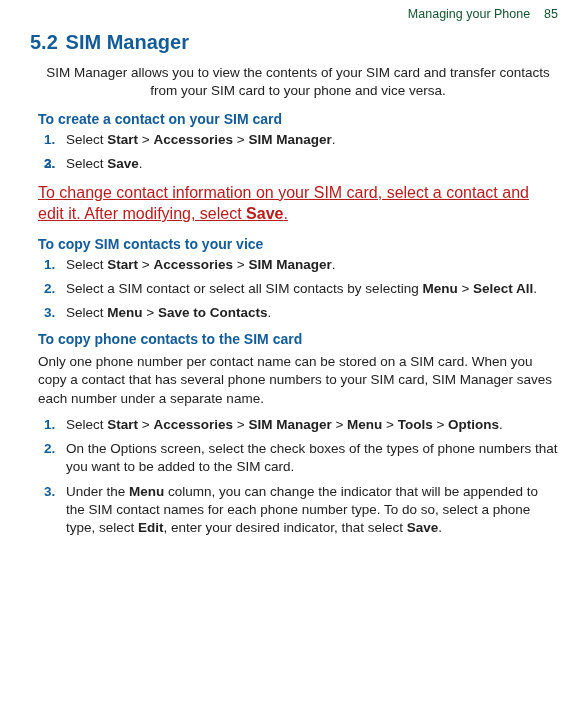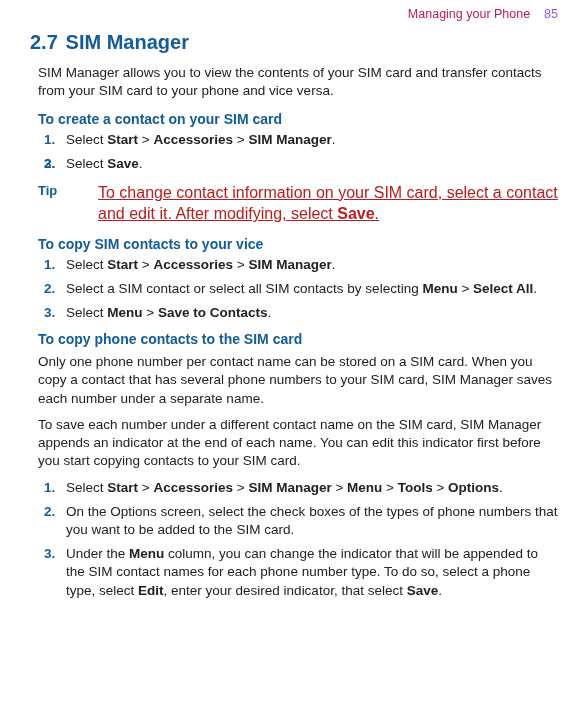--- a/index.html
+++ b/index.html
@@ -17,26 +17,26 @@
   .page {
     padding: 6px 30px 20px 38px;
     box-sizing: border-box;
   }
   .header-line {
     text-align: right;
     font-size: 12.5px;
     color: #135C98;
     margin-bottom: 6px;
   }
-  .header-section { color: #be185d; text-align: center; }
-  .header-page { color: #8b5cf6; }
+  .header-section { color: #14532d; text-align: center; }
+  .header-page { color: #14532d; }
   .h1-row { margin: 0 0 8px -8px; }
   .h1-num { color: #135C98; font-size: 20px; font-weight: 700; }
   .h1-title { color: #135C98; font-size: 20px; font-weight: 700; margin-left: 4px; }
-  .intro { margin: 0 0 10px 0; }
+  .intro { margin: 0 0 10px 0; text-align: center; }
   .sub-h { color: #135C98; font-weight: 700; font-size: 14px; margin-top: 8px; margin-bottom: 2px; }
   ol.steps { margin: 2px 0 8px 0; padding: 0 0 0 28px; list-style: none; }
   ol.steps > li { margin: 2px 0 6px 0; position: relative; padding-left: 0; }
   ol.steps > li .num { position: absolute; left: -22px; color: #135C98; font-weight: 700; }
   .b { font-weight: 700; }
   .tip-row { display: flex; margin: 4px 0 10px 0; }
   .tip-label { color: #135C98; font-weight: 700; width: 60px; flex-shrink: 0; font-size: 13px; }
   .tip-body { color: #b91c1c; font-size: 16px; text-decoration: underline; }
   .para { margin: 4px 0 8px 0; }
 </style>
@@ -45,21 +45,21 @@
 
 <div class="page">
 
   <div class="header-line">
     <span class="header-section">Managing your Phone</span>
     <span>&nbsp;&nbsp;</span>
     <span class="header-page">85</span>
   </div>
 
   <div class="h1-row">
-    <span class="h1-num">2.7</span>
+    <span class="h1-num">5.2</span>
     <span class="h1-title">SIM Manager</span>
   </div>
 
   <p class="intro">SIM Manager allows you to view the contents of your SIM card and transfer contacts from your SIM card to your phone and vice versa.</p>
 
   <div class="sub-h">To create a contact on your SIM card</div>
   <ol class="steps">
     <li>
       <span class="num">1.</span>
       <span><span>Select </span><span class="b">Start</span><span> &gt; </span><span class="b">Accessories</span><span> &gt; </span><span class="b">SIM Manager</span><span>.</span></span>
@@ -67,21 +67,20 @@
     <li>
       <span class="num">2.</span>
     </li>
     <li>
       <span class="num">3.</span>
       <span><span>Select </span><span class="b">Save</span><span>.</span></span>
     </li>
   </ol>
 
   <div class="tip-row">
-    <div class="tip-label">Tip</div>
     <div class="tip-body"><span>To change contact information on your SIM card, select a contact and edit it. After modifying, select </span><span class="b">Save</span><span>.</span></div>
   </div>
 
   <div class="sub-h">To copy SIM contacts to your vice</div>
   <ol class="steps">
     <li>
       <span class="num">1.</span>
       <span><span>Select </span><span class="b">Start</span><span> &gt; </span><span class="b">Accessories</span><span> &gt; </span><span class="b">SIM Manager</span><span>.</span></span>
     </li>
     <li>
@@ -89,21 +88,20 @@
       <span><span>Select a SIM contact or select all SIM contacts by selecting </span><span class="b">Menu</span><span> &gt; </span><span class="b">Select All</span><span>.</span></span>
     </li>
     <li>
       <span class="num">3.</span>
       <span><span>Select </span><span class="b">Menu</span><span> &gt; </span><span class="b">Save to Contacts</span><span>.</span></span>
     </li>
   </ol>
 
   <div class="sub-h">To copy phone contacts to the SIM card</div>
   <p class="para">Only one phone number per contact name can be stored on a SIM card. When you copy a contact that has several phone numbers to your SIM card, SIM Manager saves each number under a separate name.</p>
-  <p class="para">To save each number under a different contact name on the SIM card, SIM Manager appends an indicator at the end of each name. You can edit this indicator first before you start copying contacts to your SIM card.</p>
   <ol class="steps">
     <li>
       <span class="num">1.</span>
       <span><span>Select </span><span class="b">Start</span><span> &gt; </span><span class="b">Accessories</span><span> &gt; </span><span class="b">SIM Manager</span><span> &gt; </span><span class="b">Menu</span><span> &gt; </span><span class="b">Tools</span><span> &gt; </span><span class="b">Options</span><span>.</span></span>
     </li>
     <li>
       <span class="num">2.</span>
       <span>On the Options screen, select the check boxes of the types of phone numbers that you want to be added to the SIM card.</span>
     </li>
     <li>

